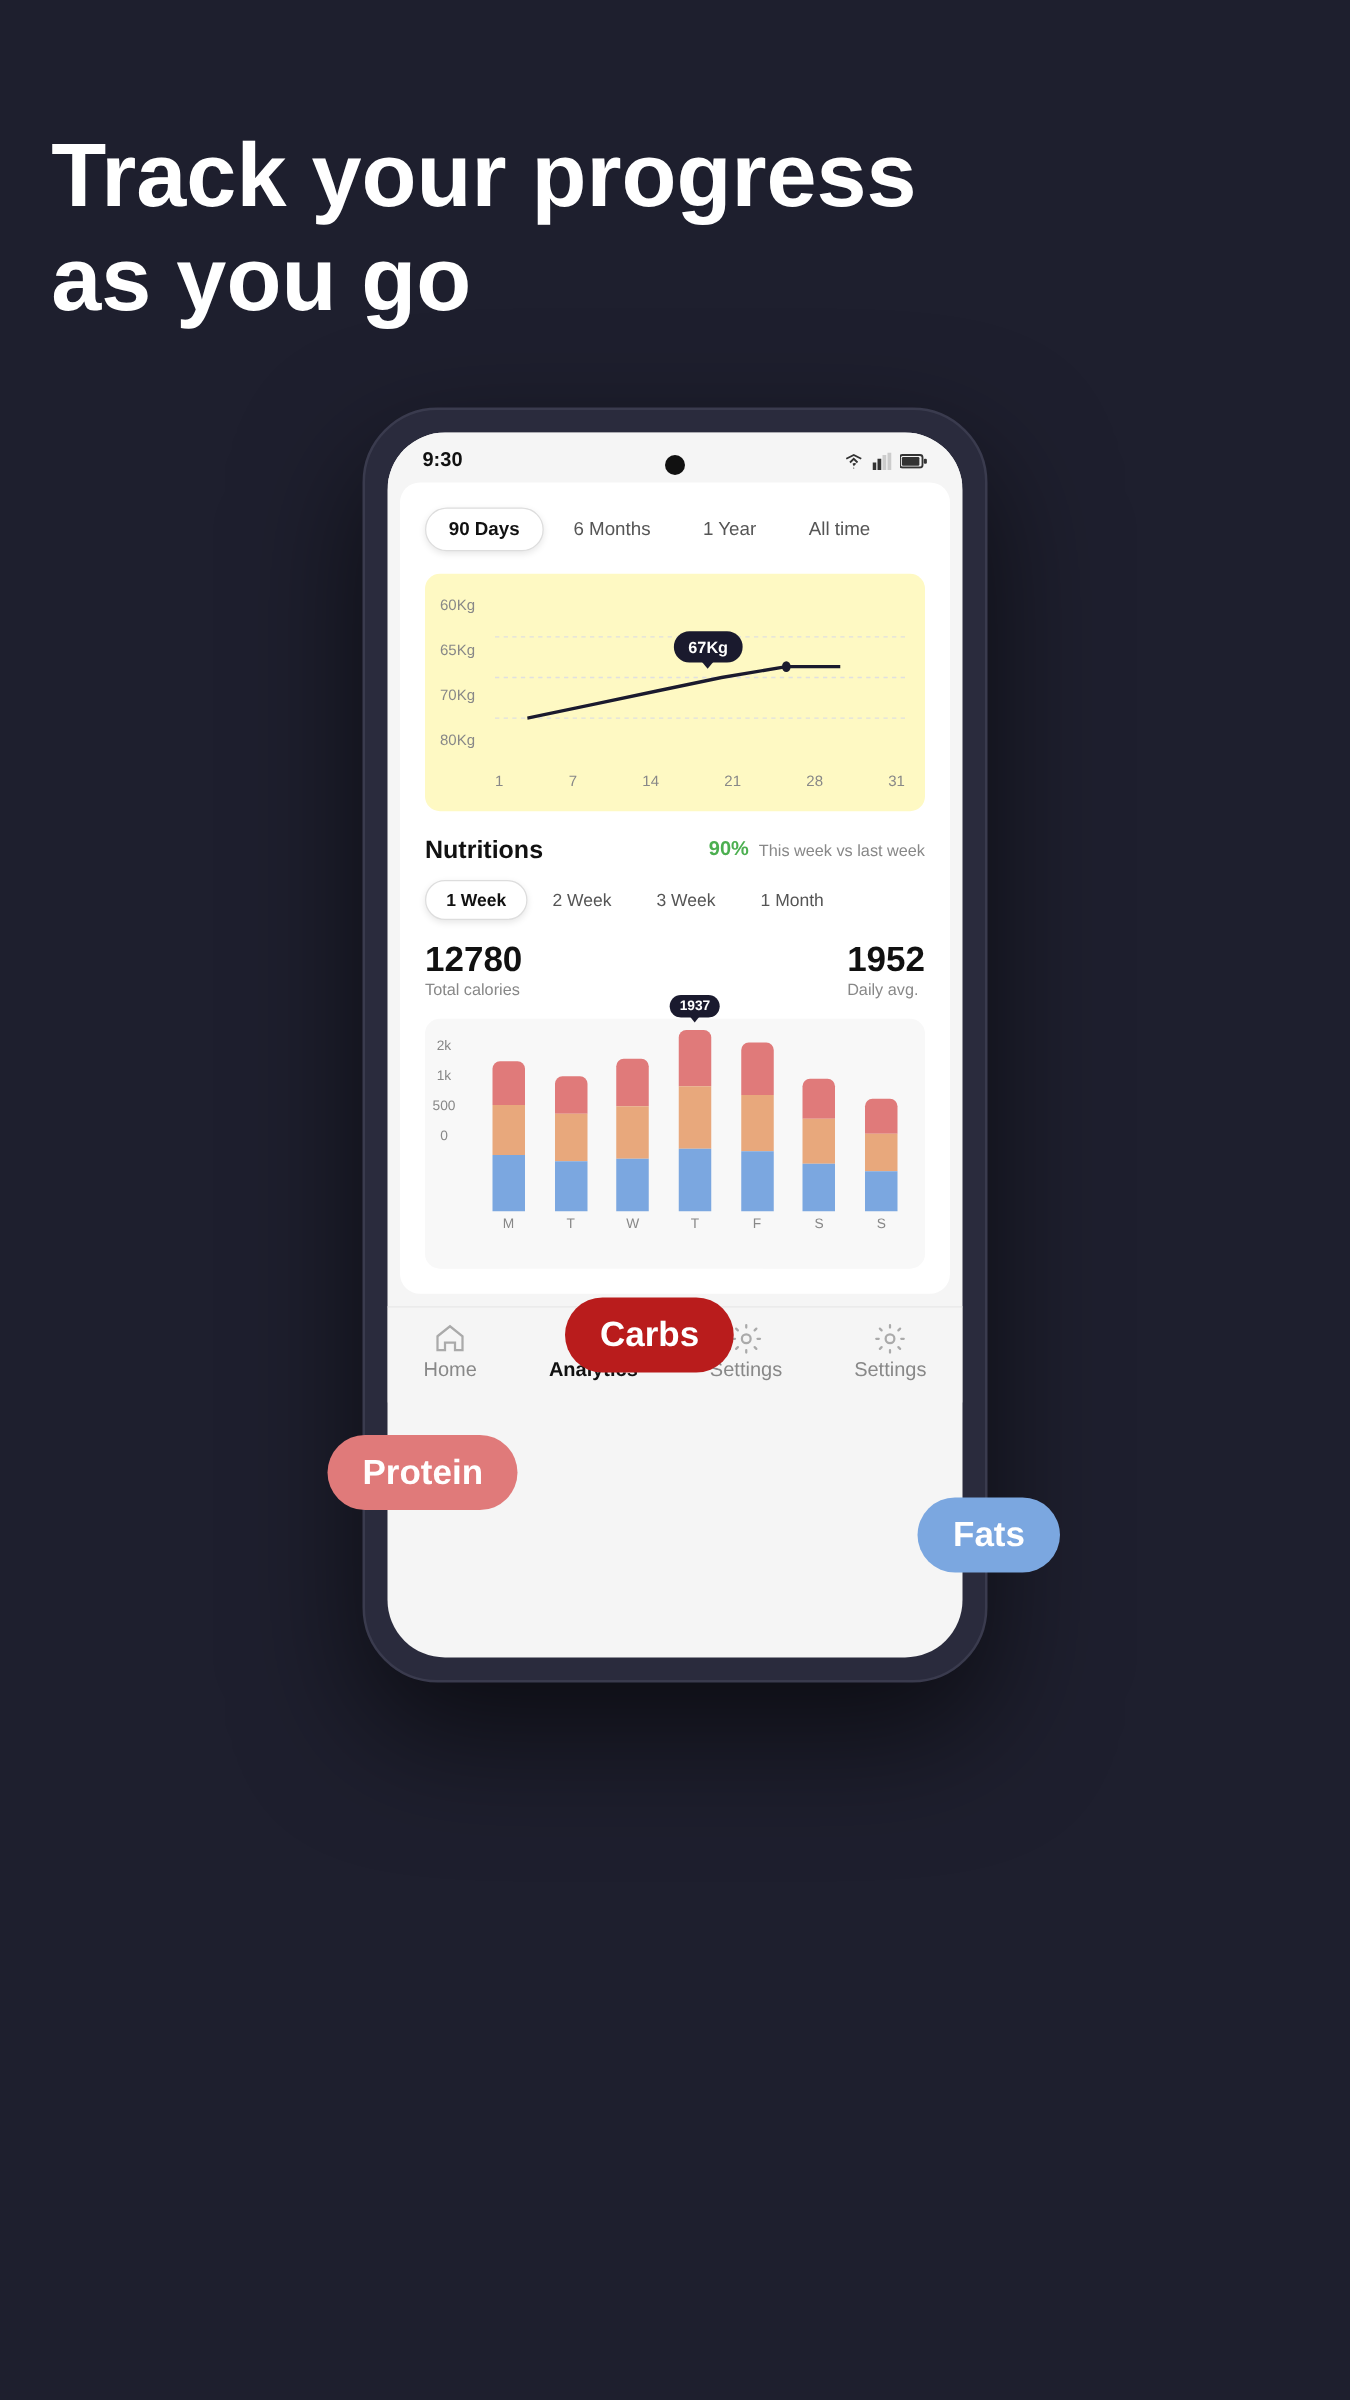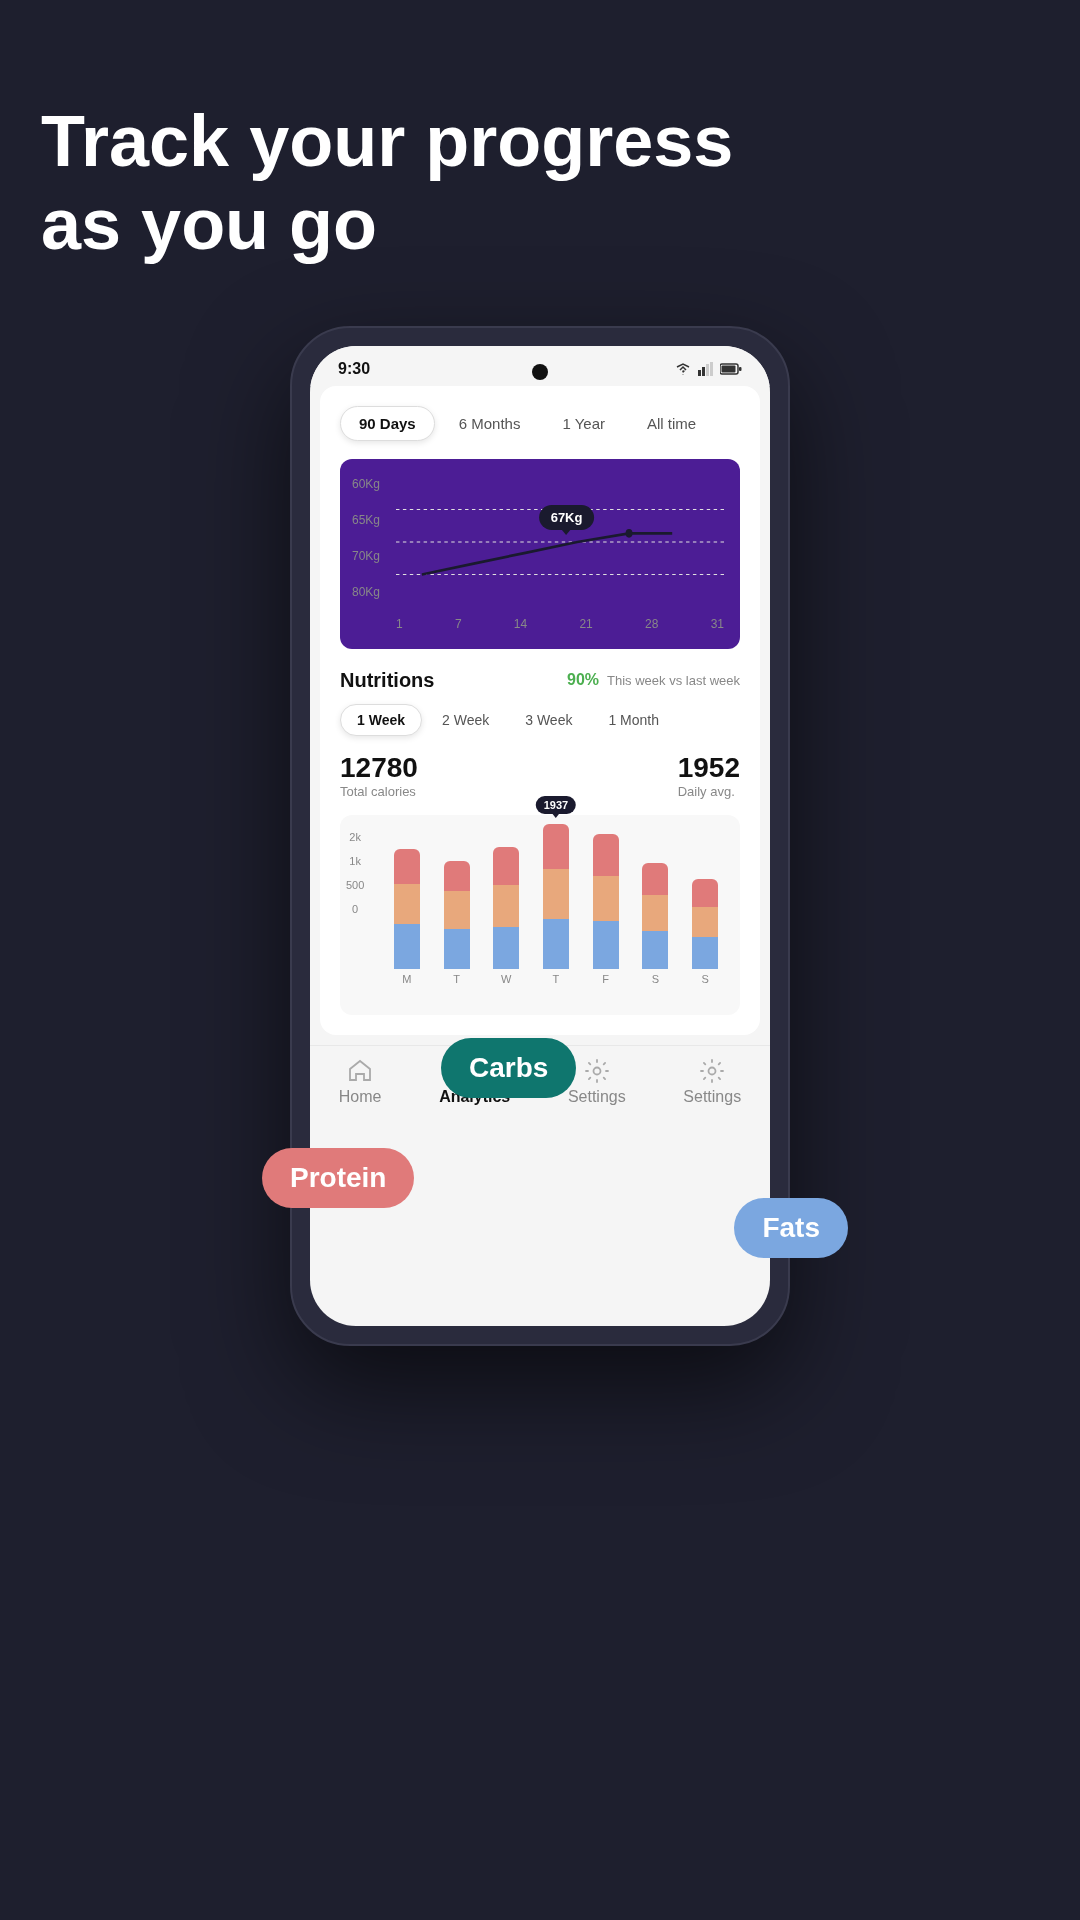--- a/index.html
+++ b/index.html
@@ -135,21 +135,21 @@
     .tab-item.active {
       background: #ffffff;
       color: #111;
       font-weight: 700;
       border: 1.5px solid #ddd;
       box-shadow: 0 2px 6px rgba(0,0,0,0.1);
     }
 
     
     .chart-container {
-      background: #4c1d95;
+      background: #fef9c3;
       border-radius: 12px;
       padding: 18px 16px 12px 16px;
       margin-bottom: 20px;
       position: relative;
       text-align: center;
     }
 
     .chart-y-labels {
       position: absolute;
       left: 12px;
@@ -417,22 +417,22 @@
       z-index: 10;
     }
 
     .floating-protein {
       background: #e07a7a;
       left: -30px;
       top: 820px;
     }
 
     .floating-carbs {
-      background: #0f766e;
-      left: 149px;
+      background: #b91c1c;
+      left: 160px;
       top: 710px;
     }
 
     .floating-fats {
       background: #7ba7e0;
       right: -60px;
       top: 870px;
     }
   </style>
 </head>

